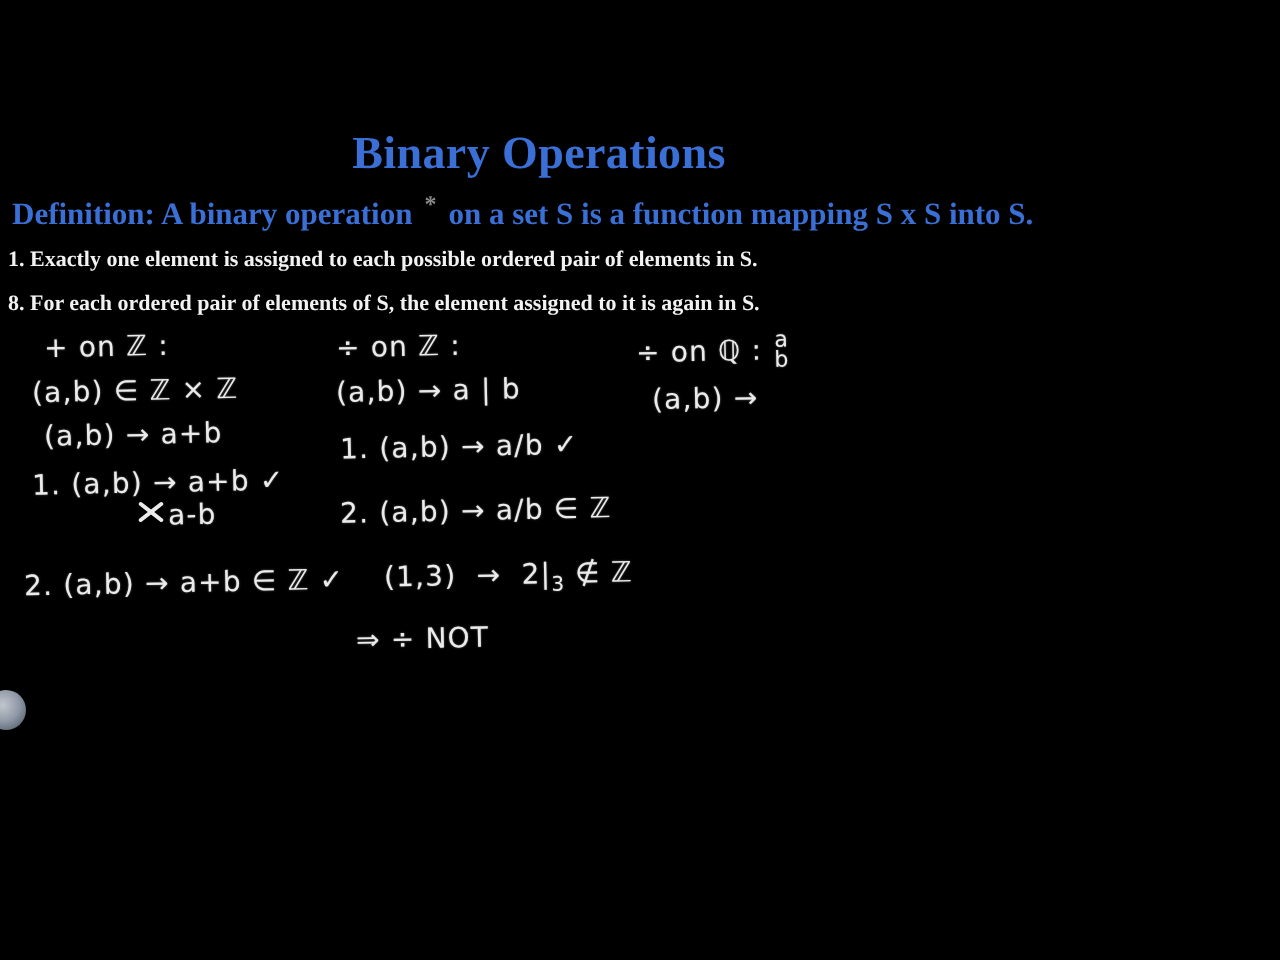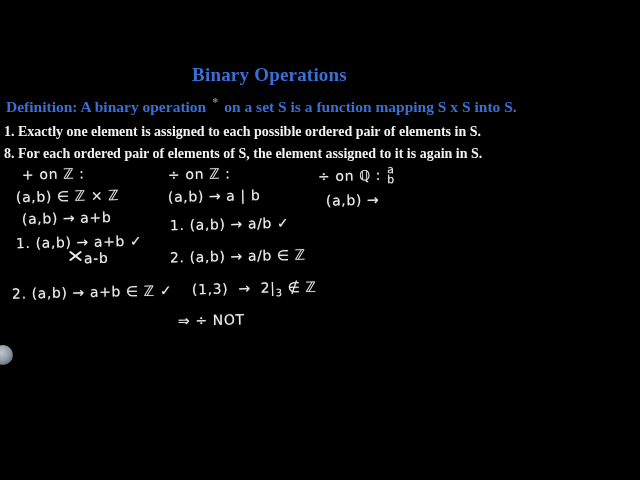--- a/index.html
+++ b/index.html
@@ -24,21 +24,21 @@
   }
 
   
   #slide-title {
     position: absolute;
     left: 0;
     top: 64px;
     width: 539px;
     text-align: center;
     color: #3a6fd6;
-    font-size: 19px;
+    font-size: 23px;
     font-weight: bold;
     font-family: "Liberation Serif", serif;
     letter-spacing: 0.2px;
     white-space: nowrap;
   }
 
   #definition-line {
     position: absolute;
     left: 6px;
     top: 95px;
@@ -53,21 +53,21 @@
     color: #8a8a8a;
     font-size: 12px;
     vertical-align: super;
     padding: 0 6px;
   }
 
   .bullet-line {
     position: absolute;
     left: 4px;
     color: #f2f2f2;
-    font-size: 14px;
+    font-size: 11px;
     font-weight: bold;
     font-family: "Liberation Serif", serif;
     white-space: nowrap;
   }
   #bullet-1 { top: 124px; }
   #bullet-2 { top: 146px; }
 
   
   #ink-layer {
     position: absolute;

